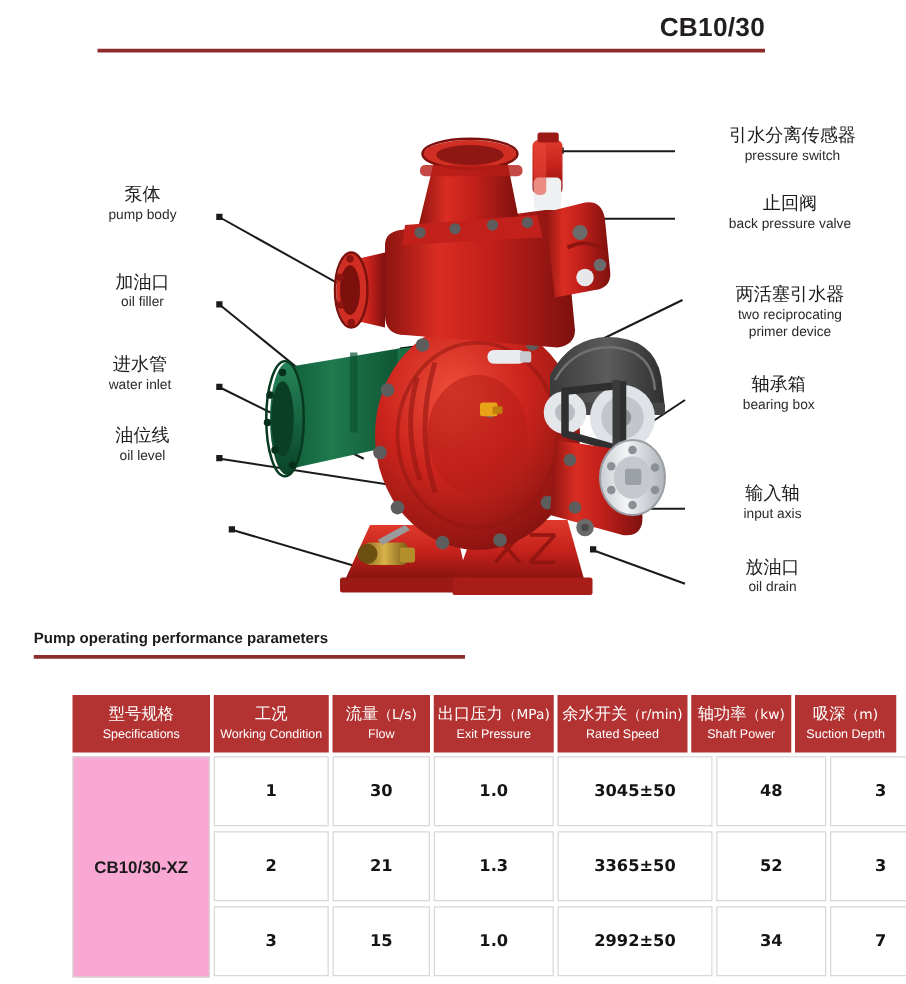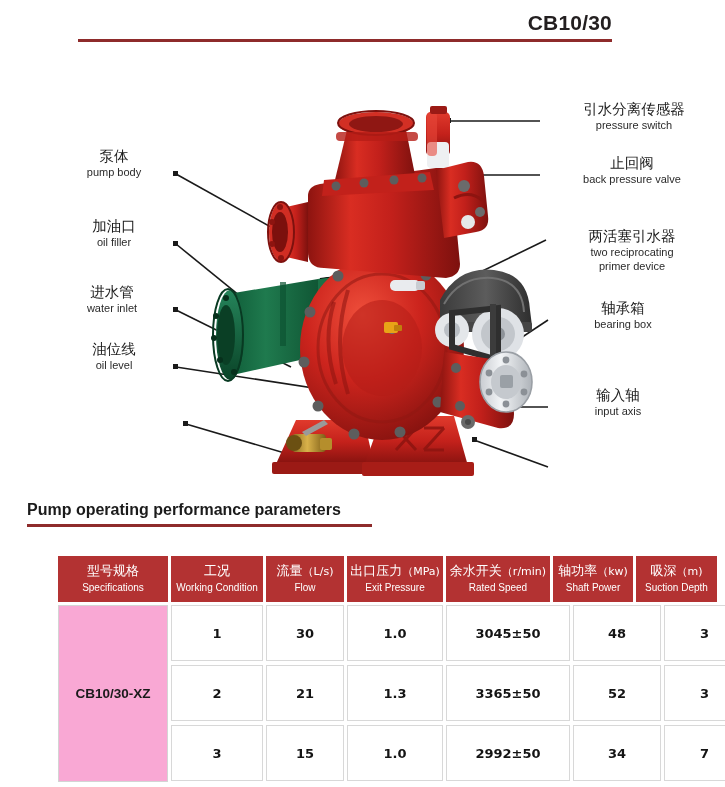--- a/index.html
+++ b/index.html
@@ -16,21 +16,21 @@
   .page-title-wrap { position: absolute; left: 78px; top: 10px; width: 534px; text-align: right; }
   .page-title {
     font-size: 21px; font-weight: bold; color: #231f20;
     letter-spacing: .2px; line-height: 26px;
   }
   .title-rule { margin-top: 3px; height: 3px; background: #8e2b2b; width: 534px; }
 
   
   .section-title-wrap { position: absolute; left: 27px; top: 500px; width: 345px; }
   .section-title {
-    font-size: 16px; font-weight: bold; color: #1b1b1b; line-height: 20px;
+    font-size: 12px; font-weight: bold; color: #1b1b1b; line-height: 20px;
   }
   .section-rule { margin-top: 4px; height: 3px; background: #8e2b2b; width: 345px; }
 
   
   .diagram { position: absolute; left: 0; top: 62px; width: 725px; height: 430px; }
   .pump-art { position: absolute; left: 168px; top: 14px; width: 380px; height: 420px; }
 
   
   .callout { position: absolute; }
   .callout .cn {
@@ -378,20 +378,24 @@
     <div class="en">primer device</div>
   </div>
   <div class="callout right" style="left:548px; top:237px; width:150px;">
     <div class="cn">轴承箱</div>
     <div class="en">bearing box</div>
   </div>
   <div class="callout right" style="left:548px; top:324px; width:140px;">
     <div class="cn">输入轴</div>
     <div class="en">input axis</div>
   </div>
+  <div class="callout right" style="left:548px; top:383px; width:140px;">
+    <div class="cn">放油口</div>
+    <div class="en">oil drain</div>
+  </div>
 </div>
 
 <div class="section-title-wrap">
   <div class="section-title">Pump operating performance parameters</div>
   <div class="section-rule"></div>
 </div>
 
 <div class="table">
   <div class="thead">
     <div class="th" style="width:110px">

